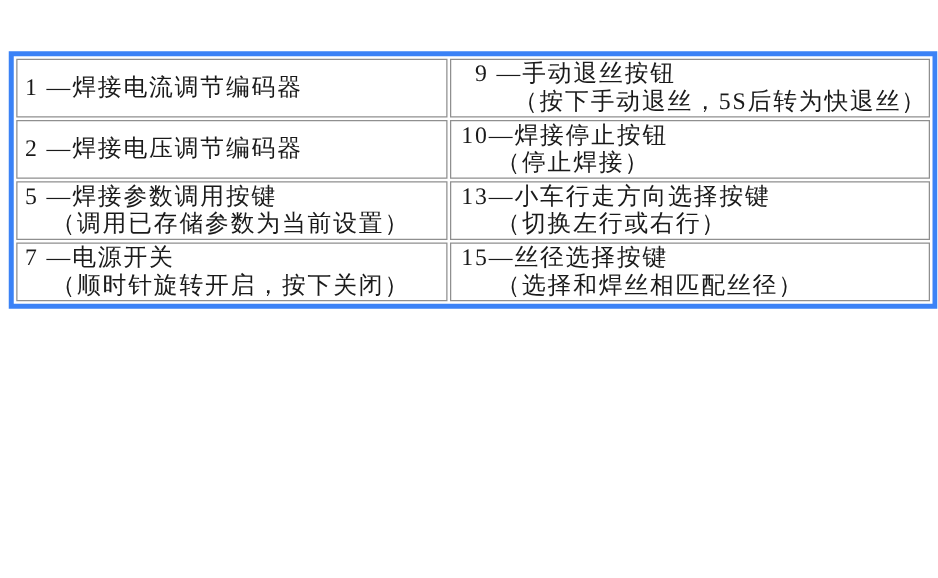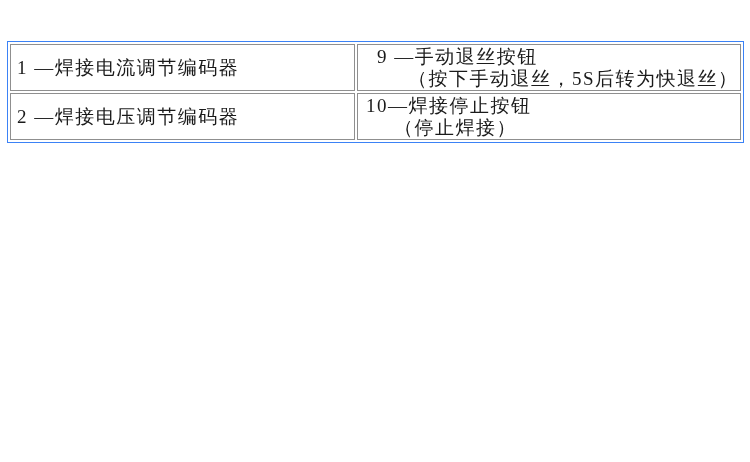--- a/index.html
+++ b/index.html
@@ -19,21 +19,21 @@
     height: 462px;
     position: relative;
   }
   table.legend {
     position: absolute;
     left: 7px;
     top: 41px;
     width: 737px;
     border-collapse: separate;
     border-spacing: 2px;
-    border: 1px solid #3b82f6;
+    border: 4px solid #3b82f6;
     table-layout: fixed;
     background: #ffffff;
   }
   td.cell {
     border: 1px solid #8f8f8f;
     height: 45px;
     padding: 0;
     vertical-align: middle;
     background: #ffffff;
   }
@@ -72,15 +72,35 @@
       <tr>
         <td class="cell cell-l">
           <div class="line l1">2 —焊接电压调节编码器</div>
 
         </td>
         <td class="cell cell-r">
           <div class="line l1">10—焊接停止按钮</div>
           <div class="line l2">（停止焊接）</div>
         </td>
       </tr>
+      <tr>
+        <td class="cell cell-l">
+          <div class="line l1">5 —焊接参数调用按键</div>
+          <div class="line l2">（调用已存储参数为当前设置）</div>
+        </td>
+        <td class="cell cell-r">
+          <div class="line l1">13—小车行走方向选择按键</div>
+          <div class="line l2">（切换左行或右行）</div>
+        </td>
+      </tr>
+      <tr>
+        <td class="cell cell-l">
+          <div class="line l1">7 —电源开关</div>
+          <div class="line l2">（顺时针旋转开启，按下关闭）</div>
+        </td>
+        <td class="cell cell-r">
+          <div class="line l1">15—丝径选择按键</div>
+          <div class="line l2">（选择和焊丝相匹配丝径）</div>
+        </td>
+      </tr>
     </tbody>
   </table>
 </div>
 
 </body></html>

